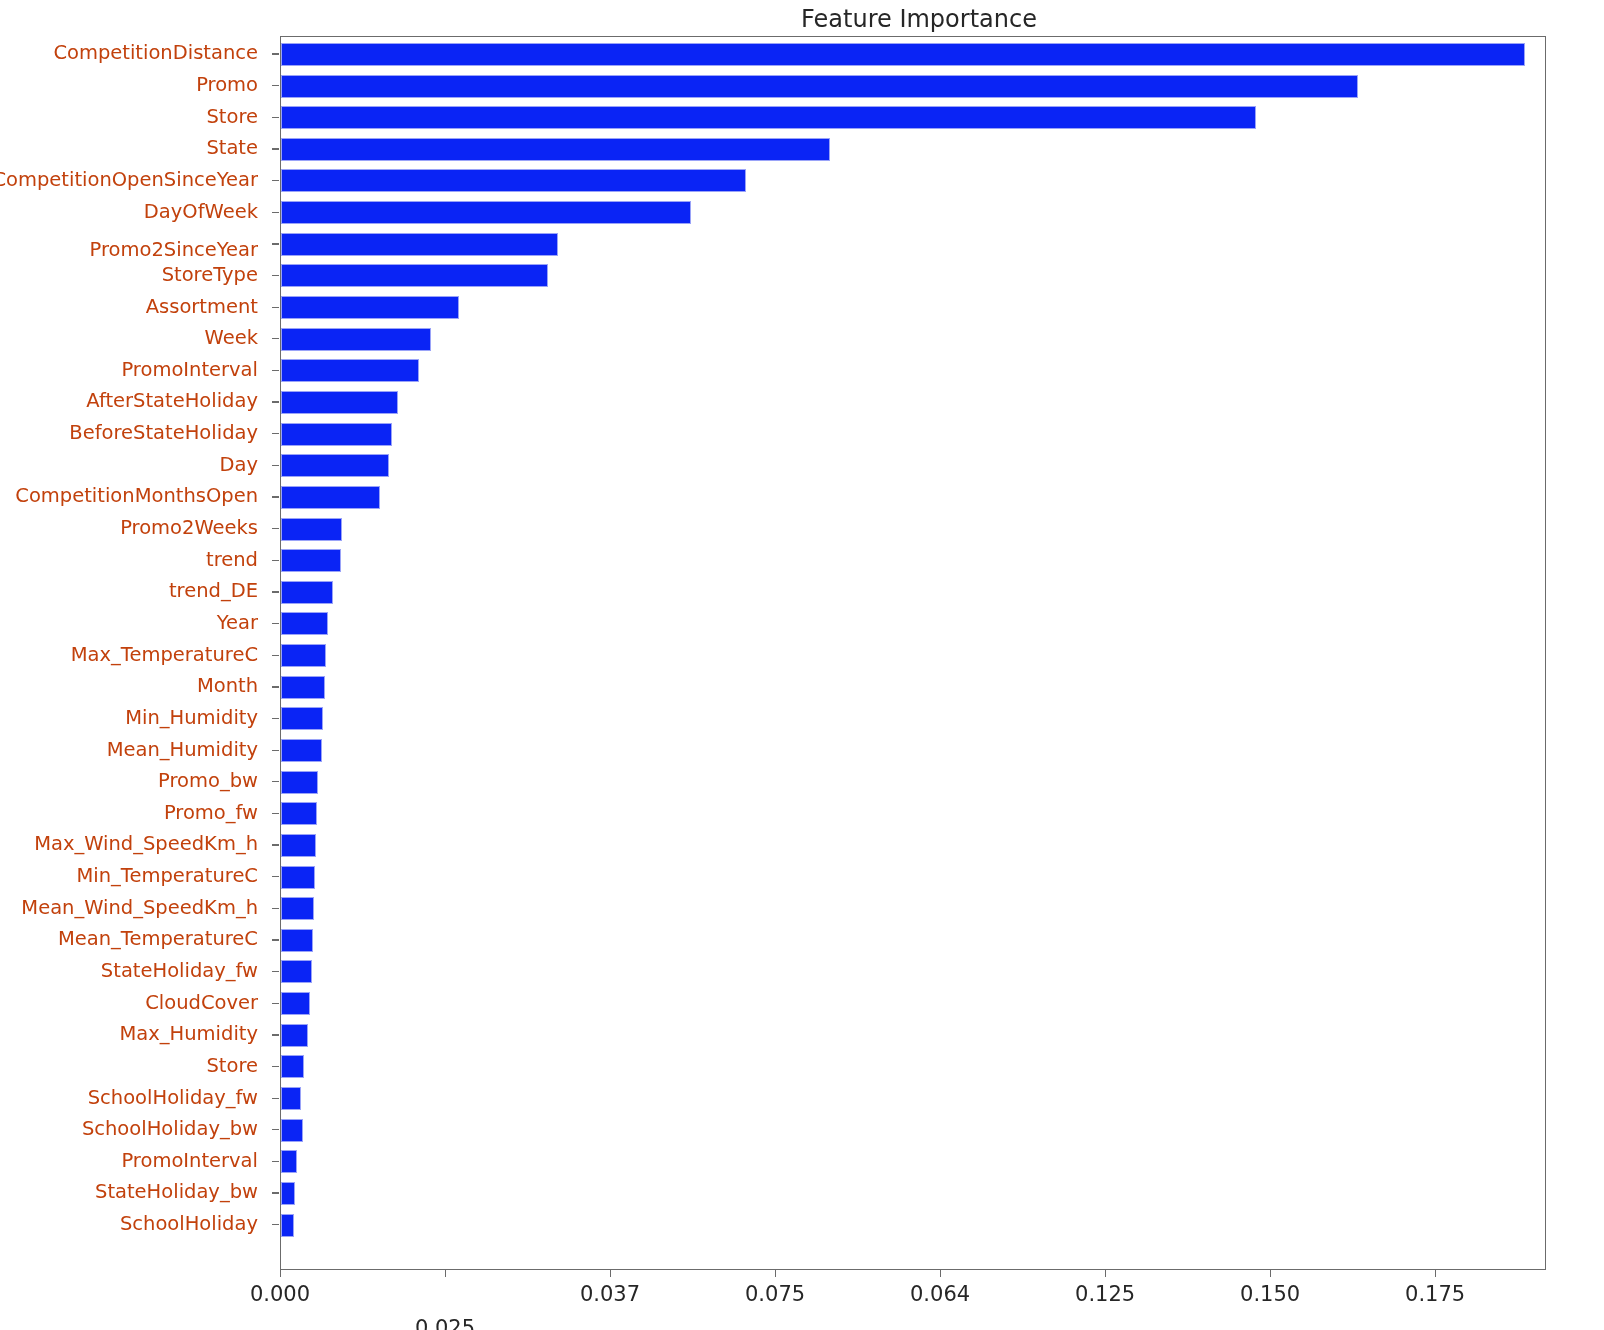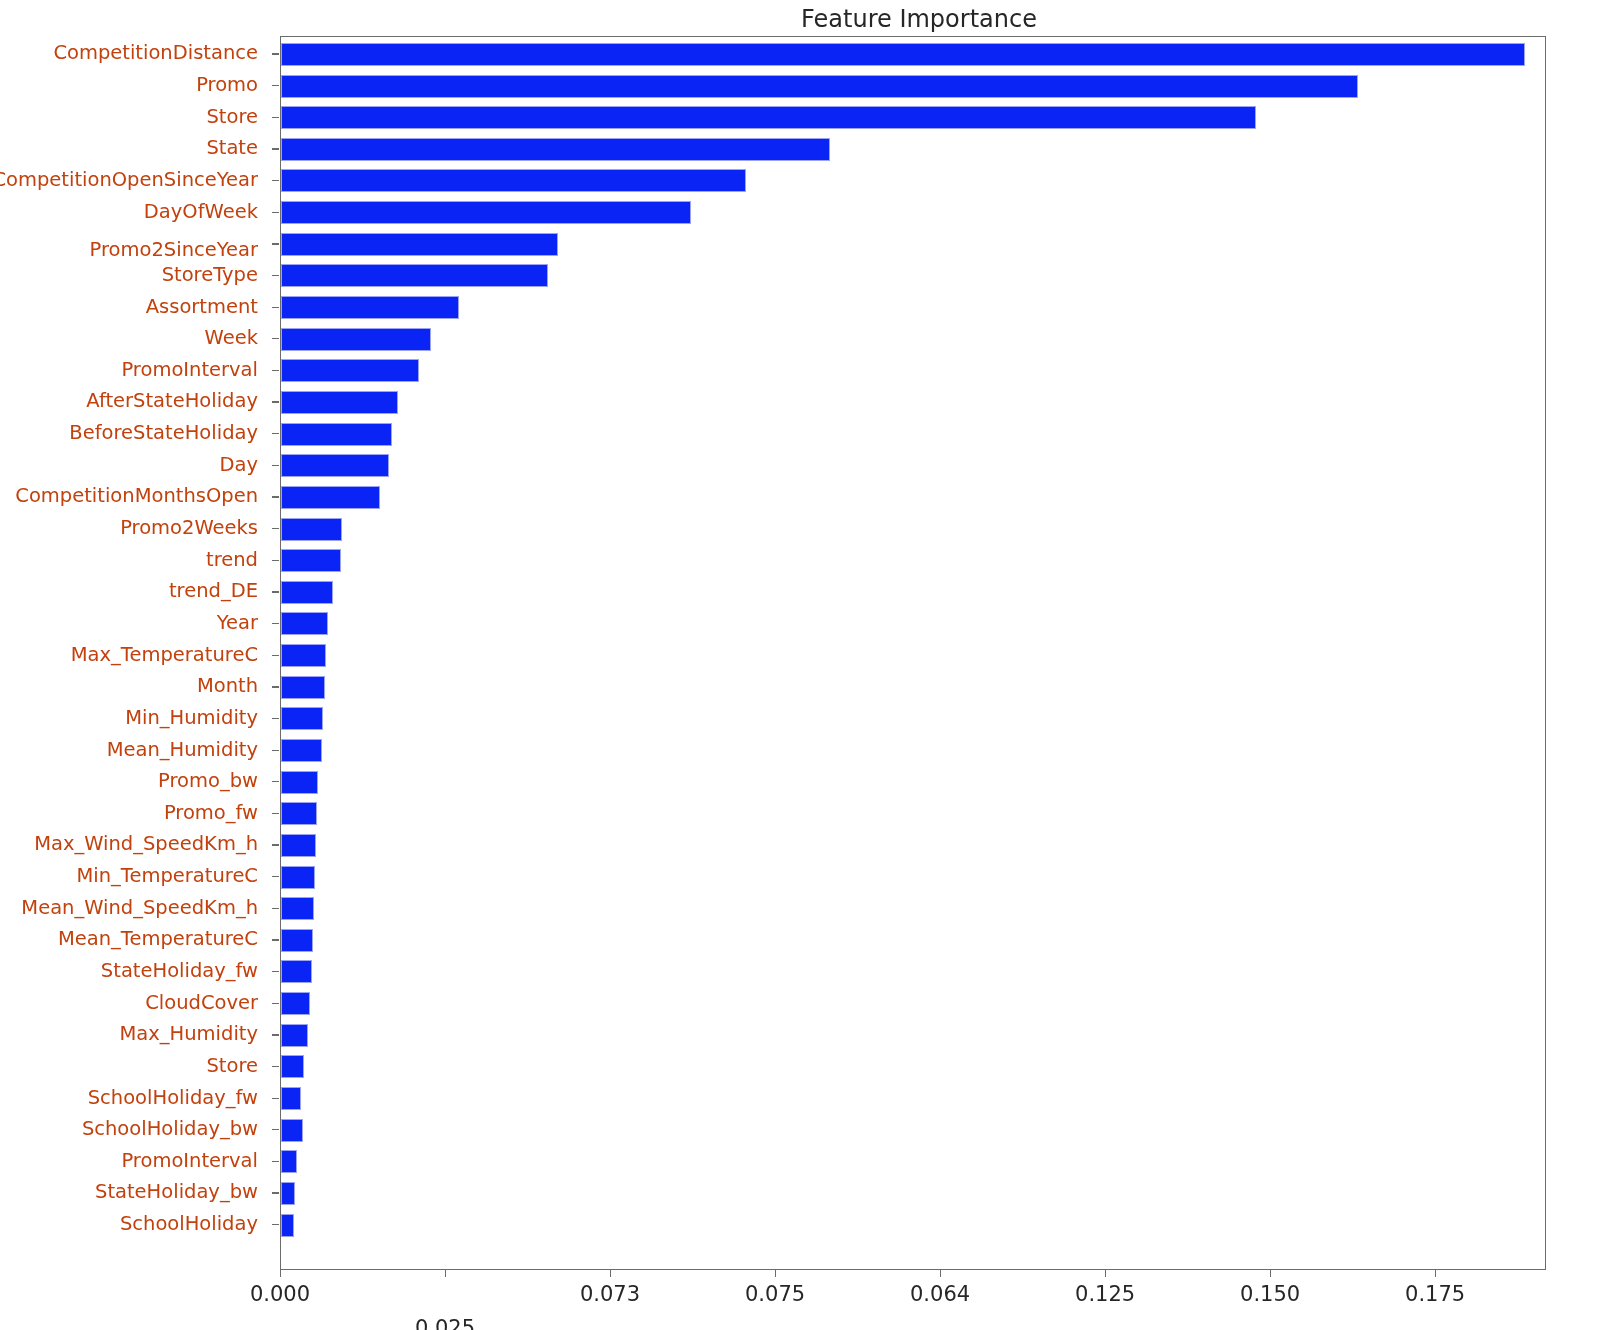--- a/index.html
+++ b/index.html
@@ -331,21 +331,21 @@
         </div>
       </div>
   </div>
 
   <div id="xticks-layer">
       <div class="xtick-mark" style="left: 280px;"></div>
       <div class="xtick-label" style="left: 280px;">0.000</div>
       <div class="xtick-mark" style="left: 445.016px;"></div>
       <div class="xtick-label" style="left: 445.016px; margin-top: 34px;">0.025</div>
       <div class="xtick-mark" style="left: 610.031px;"></div>
-      <div class="xtick-label" style="left: 610.031px;">0.073</div>
+      <div class="xtick-label" style="left: 610.031px;">0.037</div>
       <div class="xtick-mark" style="left: 775.047px;"></div>
       <div class="xtick-label" style="left: 775.047px;">0.075</div>
       <div class="xtick-mark" style="left: 940.063px;"></div>
       <div class="xtick-label" style="left: 940.063px;">0.064</div>
       <div class="xtick-mark" style="left: 1105.08px;"></div>
       <div class="xtick-label" style="left: 1105.08px;">0.125</div>
       <div class="xtick-mark" style="left: 1270.09px;"></div>
       <div class="xtick-label" style="left: 1270.09px;">0.150</div>
       <div class="xtick-mark" style="left: 1435.11px;"></div>
       <div class="xtick-label" style="left: 1435.11px;">0.175</div>

